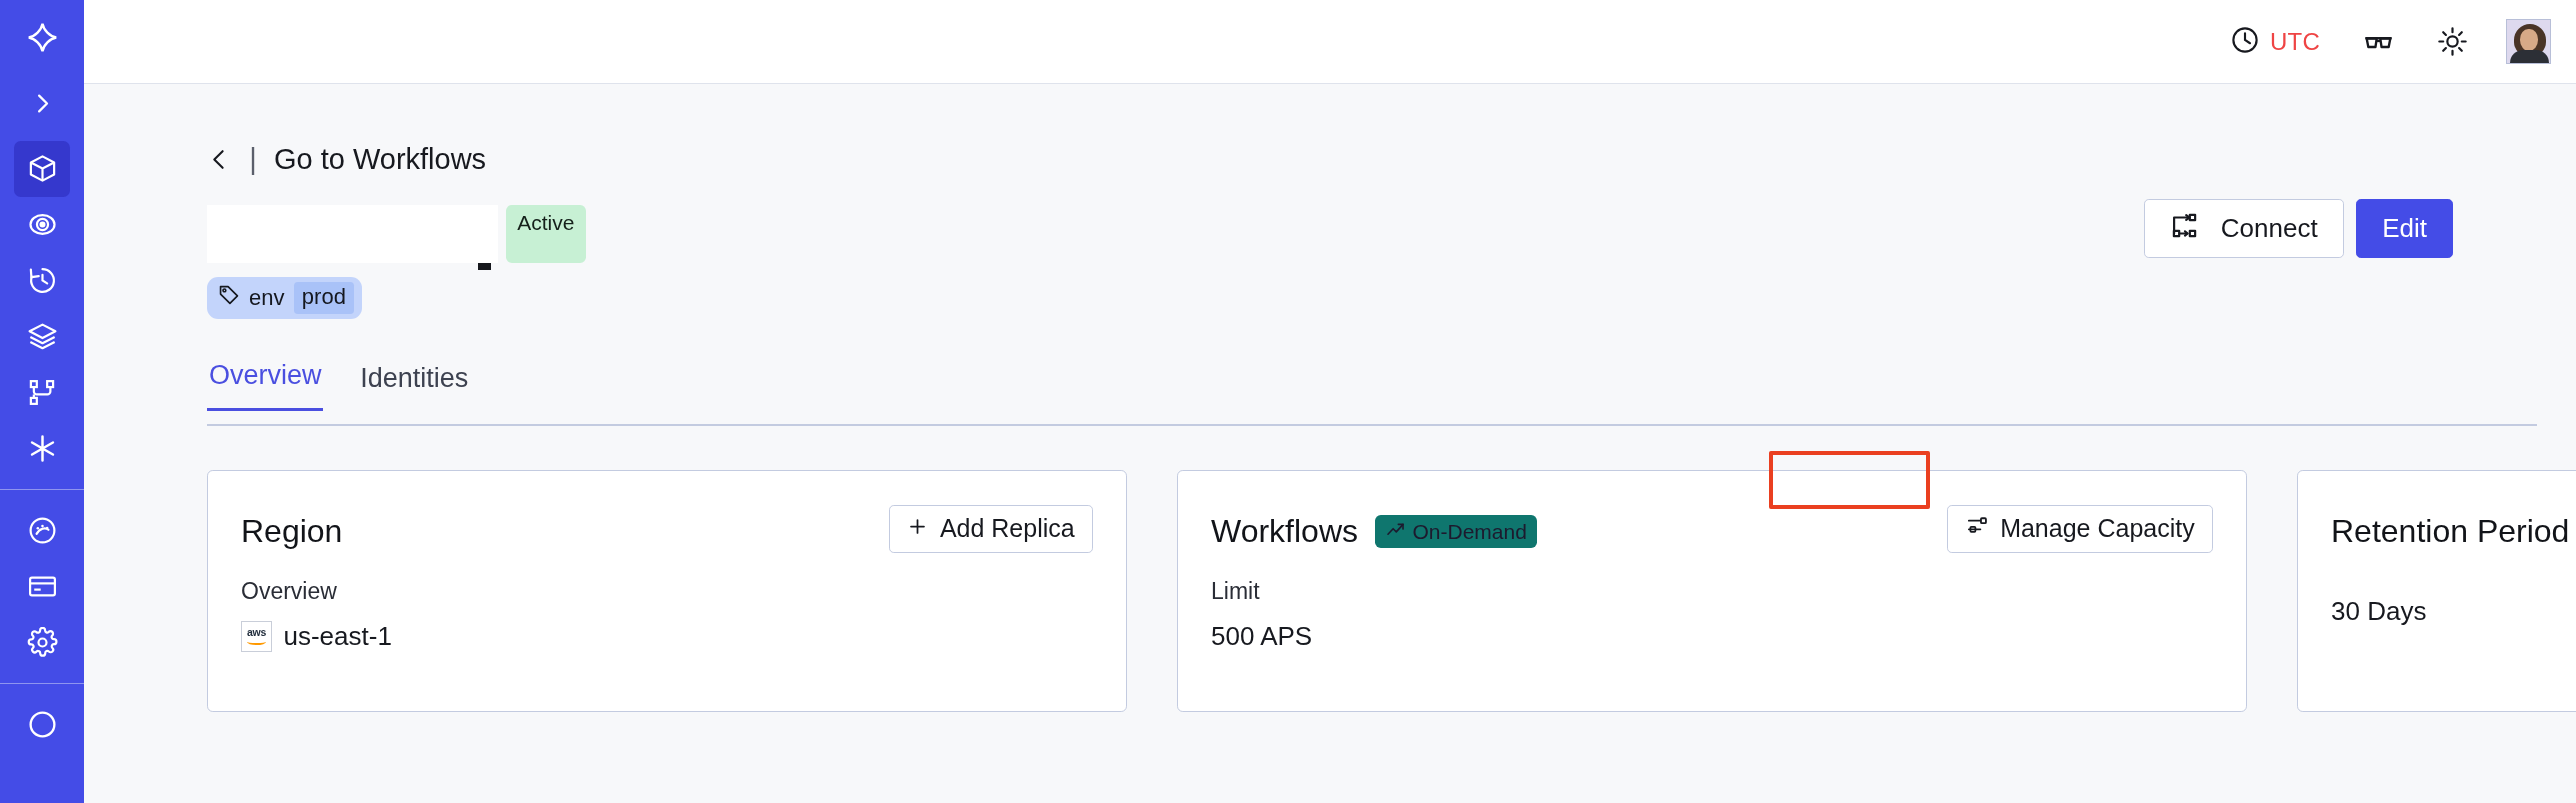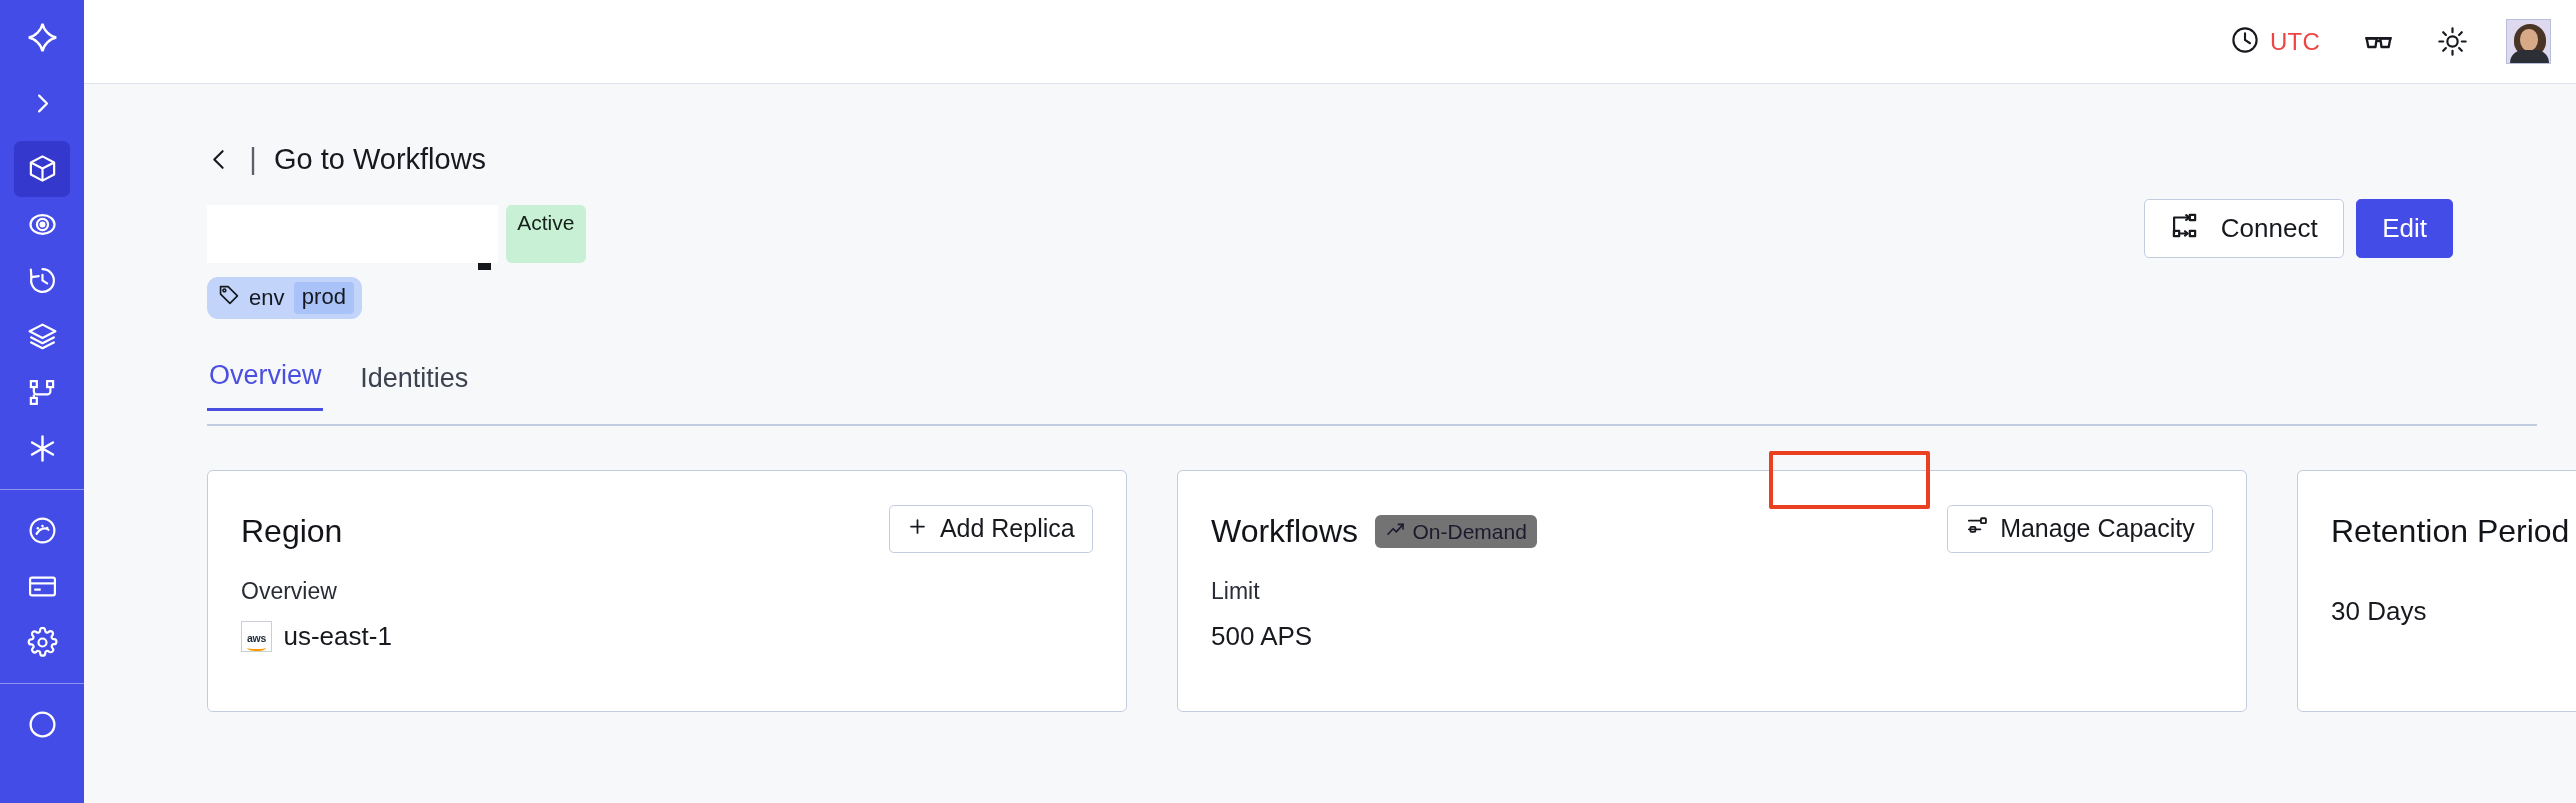--- a/index.html
+++ b/index.html
@@ -202,21 +202,21 @@
   .card-region { width: 920px; }
   .card-capacity { width: 1070px; }
   .card-retention { width: 355px; }
   .card-head {
     display: flex; align-items: center; gap: 17.3px;
     min-height: 59px;
   }
   .card-title { font-size: 32px; color: #121419; font-weight: 400; }
   .badge-ondemand {
     display: inline-flex; align-items: center; gap: 7.7px;
-    background: #737373;
+    background: #0f766e;
     color: #1d1a2e;
     border-radius: 5.8px;
     padding: 5.8px 10.5px;
     font-size: 21px;
     line-height: 1;
   }
   .card-btn {
     position: absolute; right: 33px; top: 34px;
   }
   .btn-sm {
@@ -232,21 +232,21 @@
     margin-top: 15.3px;
     font-size: 26px;
     color: #17191f;
     display: flex; align-items: center; gap: 11.5px;
   }
   .card-value.retention { margin-top: 35px; }
   .aws-logo {
     width: 31px; height: 31px;
     border: 1px solid #c9ced9;
     background: #ffffff;
-    display: flex; flex-direction: column; align-items: center; justify-content: flex-end;
+    display: flex; flex-direction: column; align-items: center; justify-content: center;
     flex: 0 0 31px;
     line-height: 1;
   }
   .aws-txt { font-size: 10.5px; font-weight: 700; color: #232f3e; letter-spacing: -0.3px; }
   .aws-smile {
     width: 19px; height: 5.8px;
     border-bottom: 2.9px solid #ff9900;
     border-radius: 0 0 50% 50%;
     margin-top: 1px;
   }

